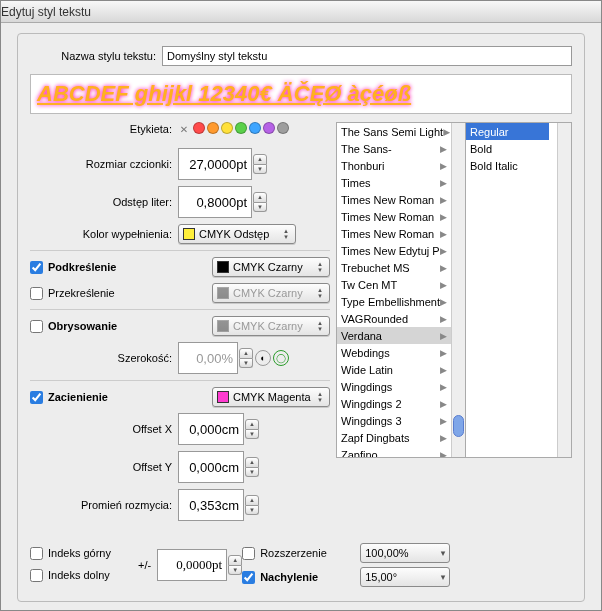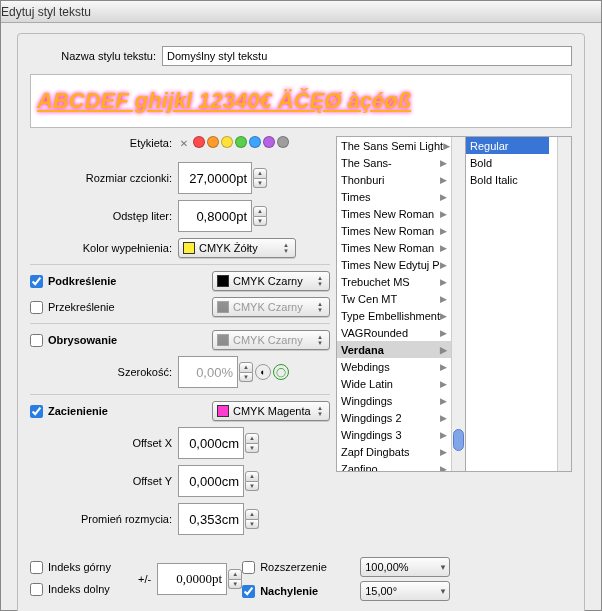--- a/index.html
+++ b/index.html
@@ -4,41 +4,41 @@
 <style>
 * { box-sizing: border-box; margin: 0; padding: 0; font-family: "Lucida Grande", Arial, sans-serif; }
 body { background: #fff; font-size: 11px; color: #000; }
 .window { width: 602px; height: 611px; border: 1px solid #888; background: #ededed; position: relative; }
 .titlebar { height: 22px; background: linear-gradient(#f8f8f8,#d8d8d8); border-bottom: 1px solid #aaa; display: flex; align-items: center; justify-content: flex-start; font-size: 12px; color: #333; }
 .dialog-body { padding: 10px 16px 16px 16px; }
 .group-frame { border: 1px solid #bbb; border-radius: 4px; background: #ededed; padding: 12px 12px 12px 12px; }
 .row { display: flex; align-items: center; margin-bottom: 6px; }
 .label { text-align: right; padding-right: 6px; color: #000; }
 .textinput { height: 20px; border: 1px solid #999; background: #fff; padding: 1px 4px; font-size: 11px; }
-.preview { margin-top: 8px; height: 54px; border: 1px solid #bbb; background: #fff; display: flex; align-items: center; padding: 8px 6px; }
+.preview { margin-top: 8px; height: 40px; border: 1px solid #bbb; background: #fff; display: flex; align-items: center; padding: 8px 6px; }
 .preview-text { font-style: italic; font-weight: bold; font-size: 22px; color: #ffb020; text-shadow: 0 0 4px #f0a; text-decoration: underline; font-family: Verdana, Arial, sans-serif; white-space: nowrap; }
 .etykieta-dot { width: 12px; height: 12px; border-radius: 50%; margin: 0 1px; display: inline-block; border: 1px solid rgba(0,0,0,0.25); }
 .dot-x { width: 12px; height: 12px; display: inline-flex; align-items: center; justify-content: center; color: #777; font-size: 10px; margin-right: 2px; }
 .number-input { width: 74px; height: 32px; border: 1px solid #999; background: #fff; padding: 1px 4px; font-size: 13px; text-align: right; }
 .stepper { width: 14px; height: 20px; display: inline-flex; flex-direction: column; margin-left: 1px; }
 .stepper .sb { flex:1; border:1px solid #999; border-radius:3px; background: linear-gradient(#fff,#ddd); font-size: 6px; display:flex; align-items:center; justify-content:center; color:#555; }
 .stepper .sb:first-child { border-bottom-left-radius: 0; border-bottom-right-radius: 0; }
 .stepper .sb:last-child { border-top-left-radius: 0; border-top-right-radius: 0; border-top: none; }
 .color-select { height: 20px; border: 1px solid #8a8a8a; border-radius: 3px; background: linear-gradient(#fdfdfd,#e4e4e4); display: flex; align-items: center; padding: 0 4px; font-size: 11px; box-shadow: 0 1px 0 rgba(0,0,0,0.15); }
 .color-select.disabled { color: #999; }
 .swatch { width: 12px; height: 12px; border: 1px solid #333; margin-right: 4px; }
 .csel-arrows { margin-left: auto; width: 10px; display:flex; flex-direction:column; align-items:center; font-size:7px; color:#555; line-height:6px; }
 .checkbox { width: 13px; height: 13px; margin-right: 5px; accent-color: #2a7de1; }
 .font-lists { display: flex; gap: 0; margin-left: 6px; }
 .font-list { width: 130px; height: 336px; border: 1px solid #aaa; background: #fff; overflow: hidden; position: relative; }
 .font-list.styles { width: 106px; border-left: none; }
 .fl-inner { position: absolute; inset: 0 14px 0 0; overflow: hidden; }
 .fl-item { height: 17px; display: flex; align-items: center; padding: 0 4px; font-size: 11px; justify-content: space-between; white-space: nowrap; }
 .fl-item .tri { color: #888; font-size: 9px; }
-.fl-item.selected { background: #d5d5d5; font-weight: bold; }
+.fl-item.selected { background: #d5d5d5; }
 .fl-item.selected2 { background: #3875d7; color: #fff; }
 .scrollbar { position: absolute; right: 0; top: 0; bottom: 0; width: 14px; background: #eee; border-left: 1px solid #ccc; }
 .scroll-thumb { position: absolute; left: 1px; right: 1px; height: 22px; background: #7fa6e8; border-radius: 7px; border: 1px solid #5a7dcf; }
 .main-flex { display: flex; margin-top: 8px; }
 .left-col { width: 304px; }
 .bottom-row { display: flex; margin-top: 14px; align-items:flex-start; }
 .bottom-left { flex: 0 0 auto; }
 .bottom-right { flex: 1; }
 .bline { display: flex; align-items: center; height: 24px; }
 .dropdown { height: 20px; border: 1px solid #8a8a8a; border-radius: 3px; background: linear-gradient(#fdfdfd,#e4e4e4); display: flex; align-items: center; padding: 0 4px; font-size: 11px; }
@@ -94,21 +94,21 @@
             <span class="stepper">
                 <span class="sb">▲</span>
                 <span class="sb">▼</span>
               </span>
           </div>
 
           <div class="row">
             <div class="label" style="width:148px;">Kolor wypełnienia:</div>
             <div class="color-select" style="width:118px;">
               <span class="swatch" style="background:#ffef3b;"></span>
-              <span>CMYK Żółty</span>
+              <span>CMYK Odstęp</span>
               <span class="csel-arrows">▴<br>▾</span>
             </div>
           </div>
 
           <div class="divider"></div>
 
           <div class="row">
             <input type="checkbox" class="checkbox" checked="" style="">
             <span style="flex:1; font-weight:bold;">Podkreślenie</span>
             <div class="color-select" style="width:118px;">

